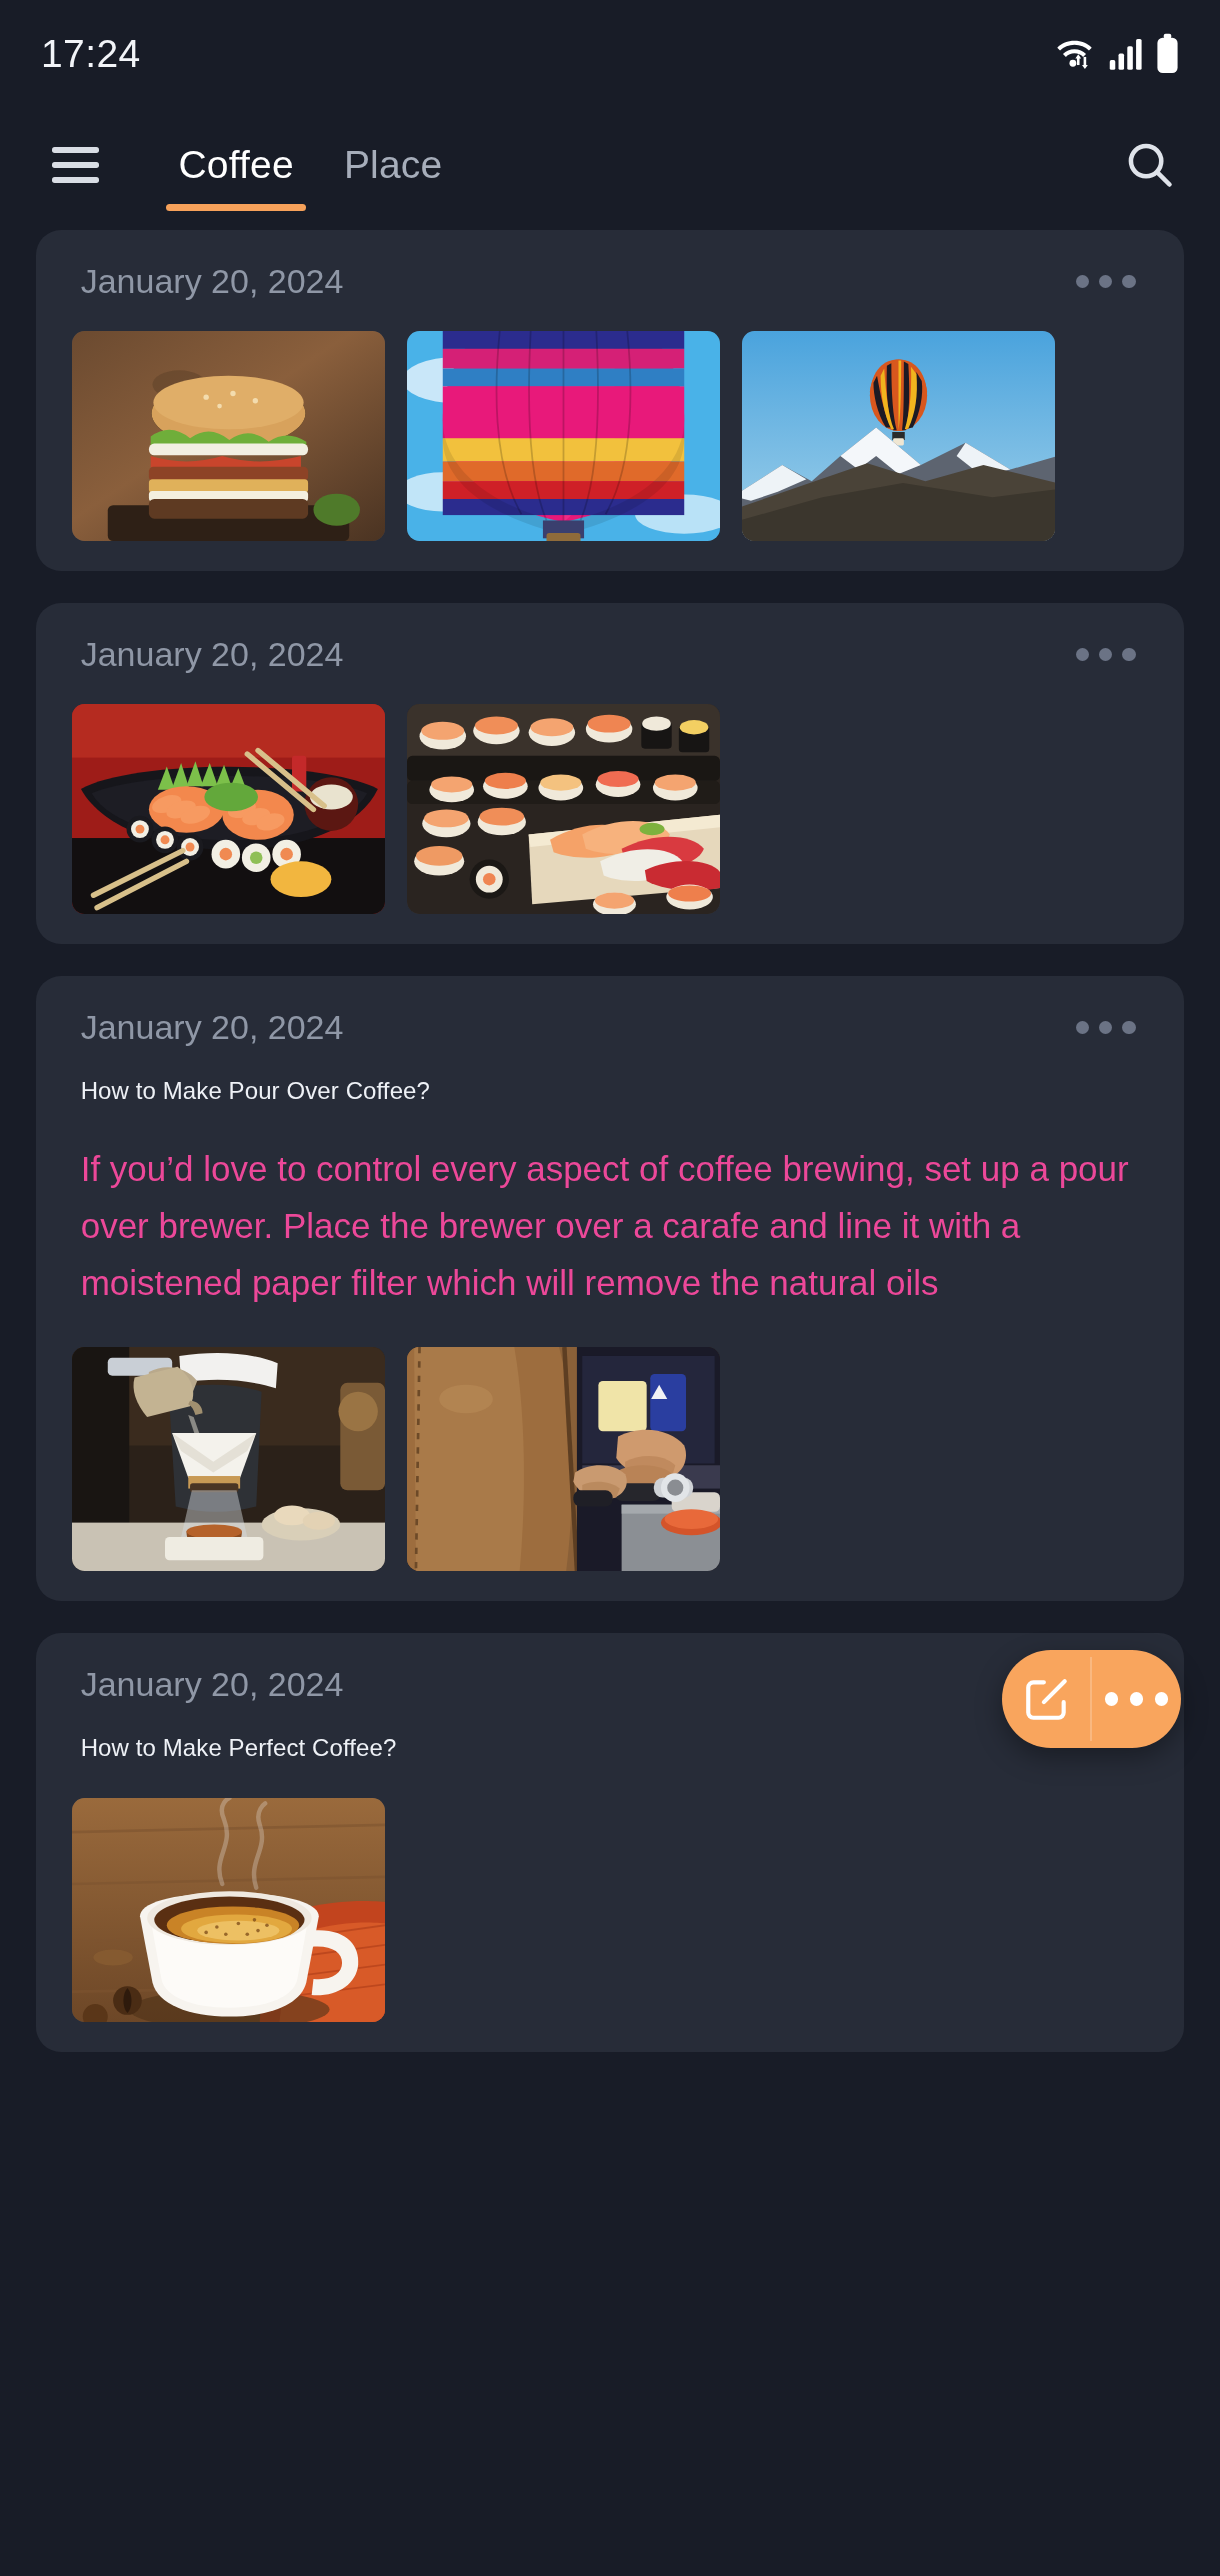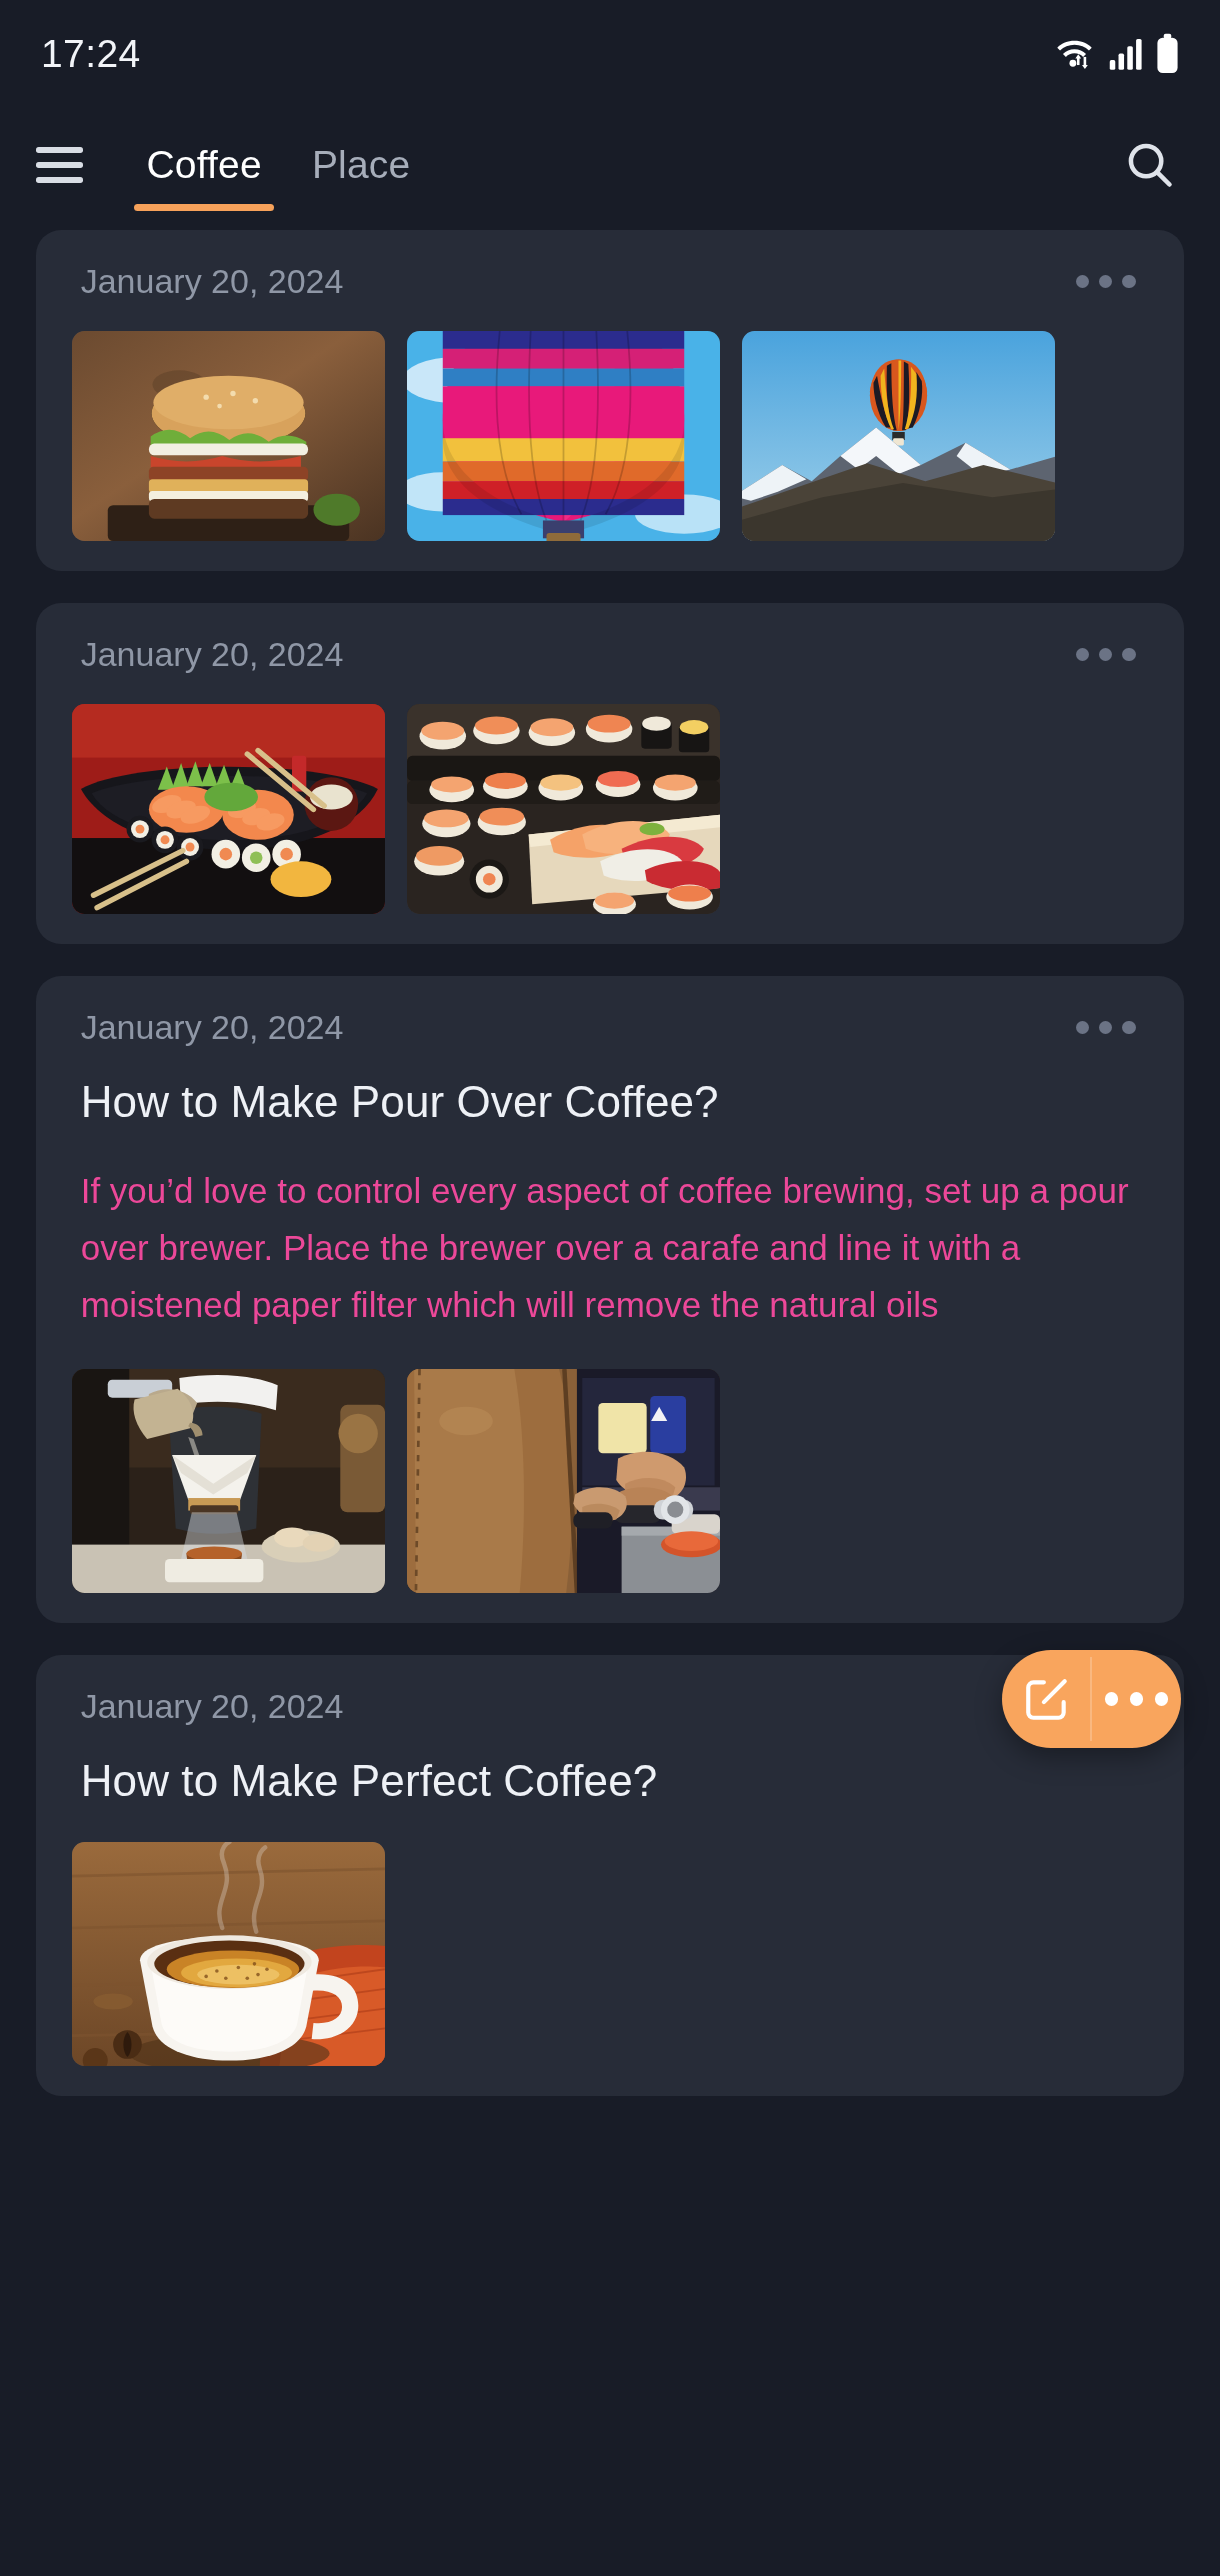--- a/index.html
+++ b/index.html
@@ -18,21 +18,21 @@
   }
   .status-time {
     color:#f2f4f8; font-size:39px; font-weight:400; letter-spacing:0.4px;
   }
   .status-icons { display:flex; align-items:center; gap:12.5px; }
   .status-icons svg { display:block; }
 
   
   .navbar {
     height:116px; display:flex; align-items:center;
-    padding:0 39px 0 32px; gap:0;
+    padding:0 39px 0 48px; gap:16px;
   }
   .hamburger {
     width:55px; height:50px; display:flex; flex-direction:column;
     justify-content:center; gap:9.8px; padding:0 3.6px; cursor:pointer;
   }
   .hamburger span { display:block; height:5.4px; background:#d9dde5; border-radius:2.7px; }
   .tabs { display:flex; align-items:flex-end; gap:0; margin-left:47px; flex:1; height:100%; }
   .tab {
     position:relative; padding:0 12.5px; height:100%;
     display:flex; align-items:center; cursor:pointer;
@@ -64,21 +64,21 @@
 
   .thumbs { display:flex; gap:22.4px; padding:0 10.7px; }
   .thumb {
     width:313px; height:210px; border-radius:12.5px; overflow:hidden;
     position:relative; flex:none; background:#3a3f4c;
   }
   .thumb.tall { height:224px; }
   .thumb svg { display:block; width:100%; height:100%; }
 
   .card-title {
-    font-size:44px; color:#eef1f6; font-weight:400;
+    font-size:24px; color:#eef1f6; font-weight:400;
     padding:0 19.7px; margin-bottom:36px; letter-spacing:0.1px;
   }
   .card-body {
     font-size:35px; line-height:1.62; color:#ec4899;
     padding:0 19.7px; margin-bottom:36px;
   }
 
   
   .fab {
     position:absolute; right:39px; bottom:86px;

